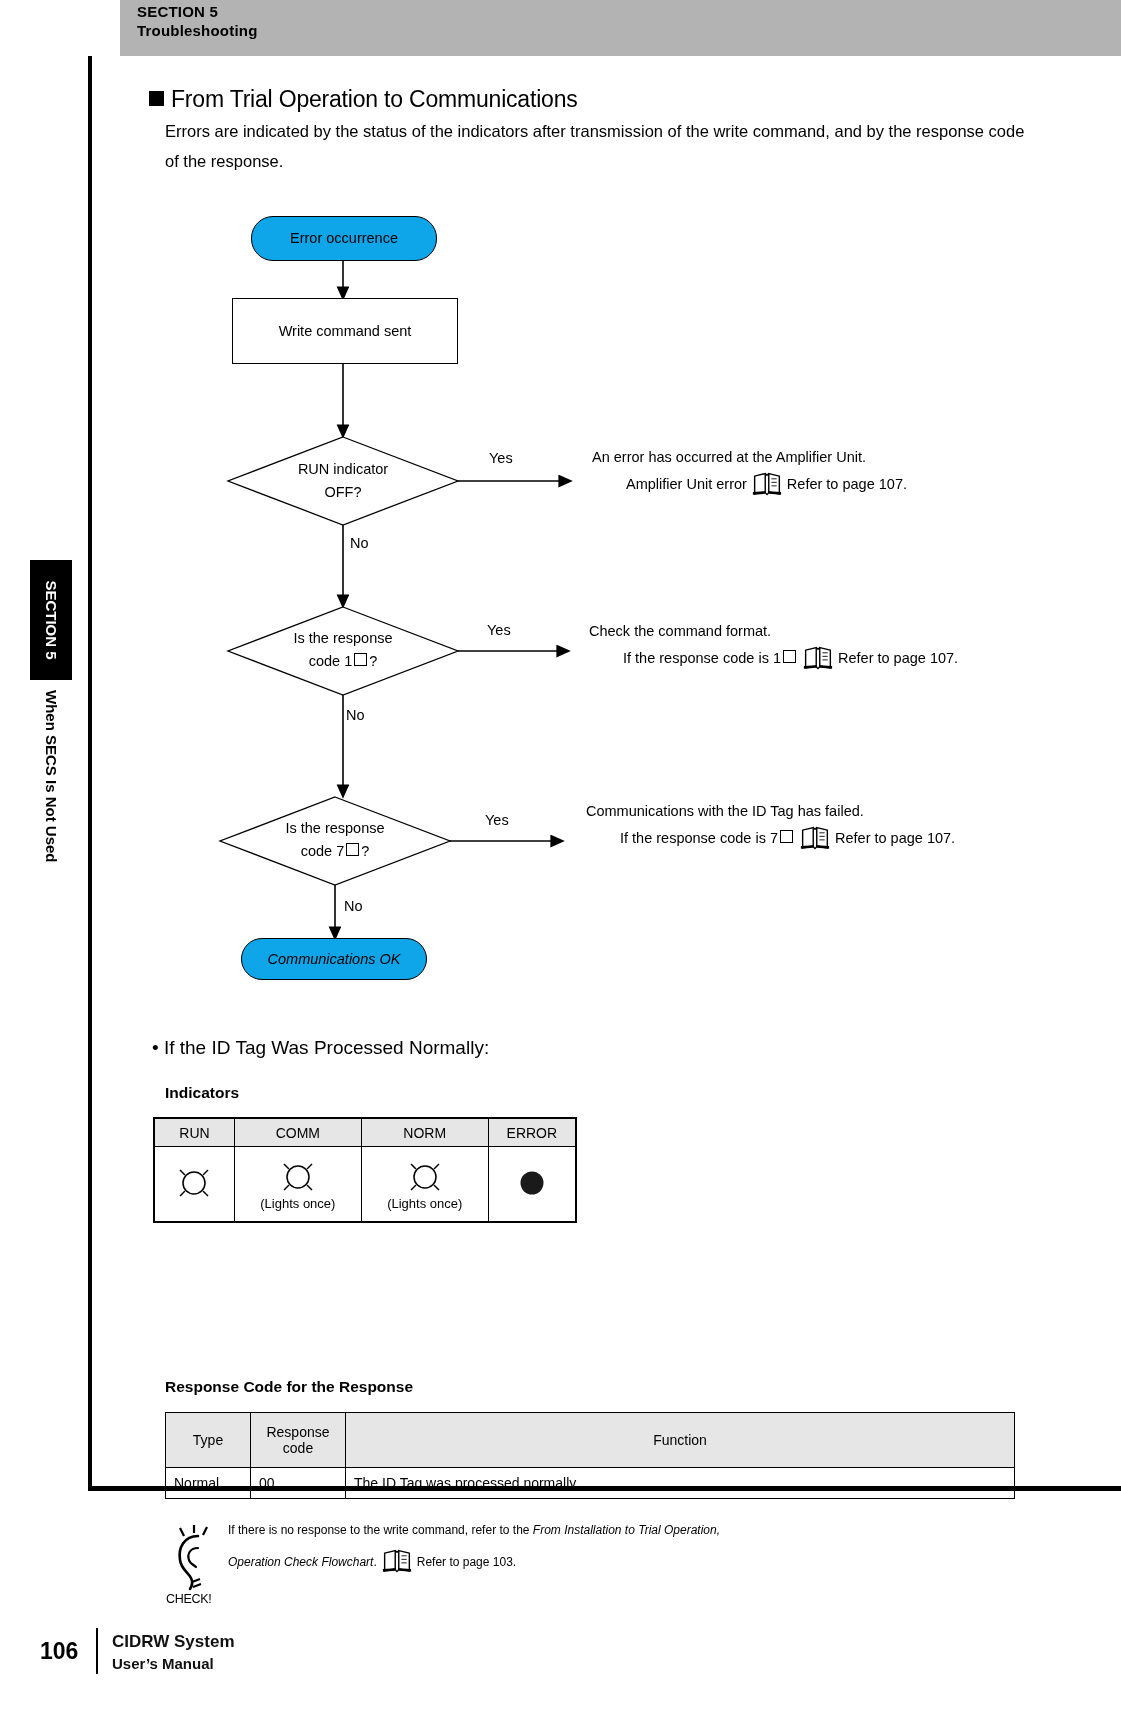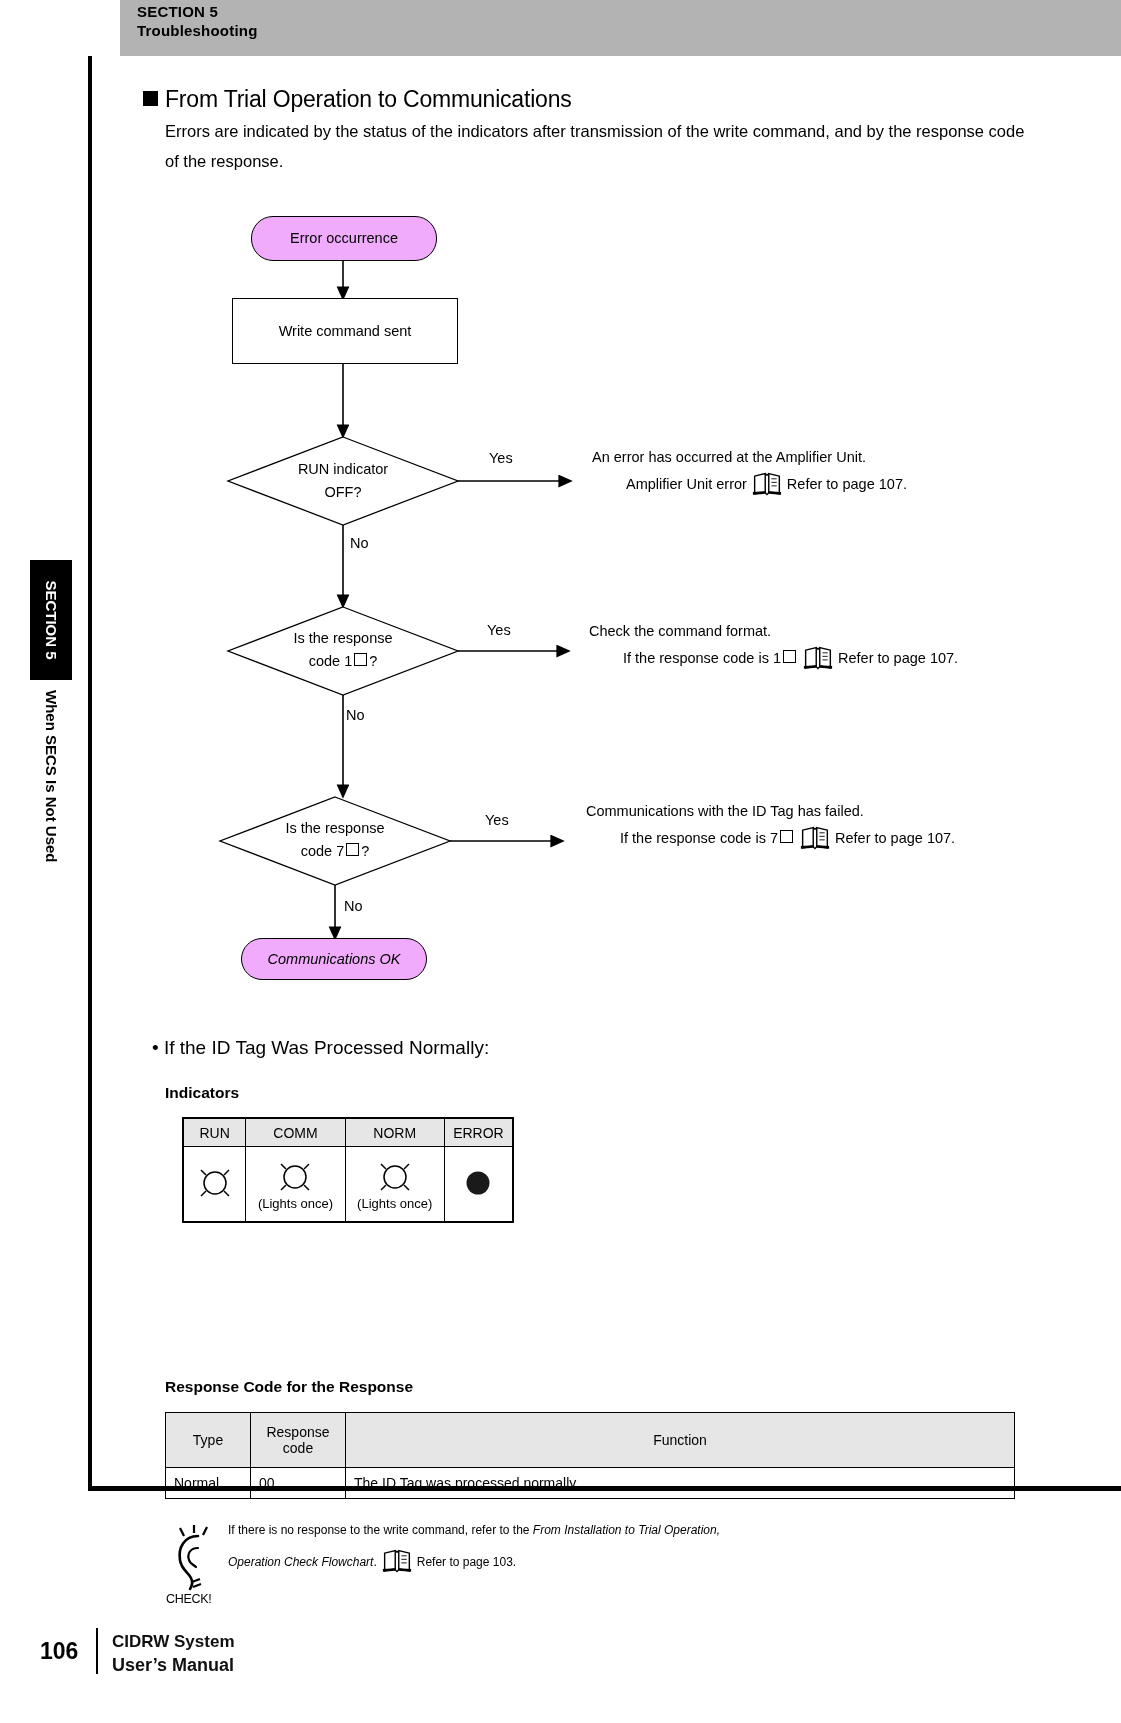--- a/index.html
+++ b/index.html
@@ -30,29 +30,29 @@
     position:absolute;left:30px;top:690px;width:42px;height:330px;
   }
   .tab-text span{
     position:absolute;left:50%;top:0;
     transform-origin:left top;
     transform:rotate(90deg) translateY(-50%);
     white-space:nowrap;color:#000;font-size:15px;font-weight:bold;
   }
 
   
-  .sec-title{position:absolute;left:143px;top:86px;font-size:23px;letter-spacing:-.2px;}
+  .sec-title{position:absolute;left:149px;top:86px;font-size:23px;letter-spacing:-.2px;}
   .sec-title .bullet{display:inline-block;width:15px;height:15px;background:#000;margin-right:7px;vertical-align:1px;}
   .intro{position:absolute;left:165px;top:116px;width:860px;font-size:16.5px;line-height:30px;}
 
   
   .flow{position:absolute;left:0;top:0;width:1121px;height:1723px;pointer-events:none;}
   .node{position:absolute;display:flex;align-items:center;justify-content:center;
         text-align:center;font-size:14.5px;line-height:21px;box-sizing:border-box;}
-  .term{border:1.4px solid #000;border-radius:22px;background:#f0abfc;}
+  .term{border:1.4px solid #000;border-radius:22px;background:#0ea5e9;}
   .proc{border:1.2px solid #000;background:#fff;}
   .dia-label{position:absolute;left:0;top:0;width:100%;height:100%;
     display:flex;align-items:center;justify-content:center;flex-direction:column;
     font-size:14.5px;line-height:23px;text-align:center;}
   .edgelbl{position:absolute;font-size:14.5px;}
   .ann{position:absolute;font-size:14.5px;line-height:26px;white-space:nowrap;}
   .ann .ind{padding-left:34px;display:inline-block;}
   .boxglyph{display:inline-block;width:11px;height:11px;border:1.3px solid #000;
             vertical-align:0px;margin:0 2px;}
 
@@ -79,21 +79,21 @@
   
   .check-note{position:absolute;font-size:12px;line-height:32px;}
   .check-note i{font-style:italic;}
   .checklbl{position:absolute;font-size:12.5px;letter-spacing:-.3px;}
 
   
   .foot-rule{position:absolute;left:88px;top:1486px;width:1033px;height:5px;background:#000;}
   .pageno{position:absolute;left:40px;top:1638px;font-size:23px;font-weight:bold;}
   .foot-divider{position:absolute;left:96px;top:1628px;width:2px;height:46px;background:#000;}
   .foot-t1{position:absolute;left:112px;top:1632px;font-size:17px;font-weight:bold;color:#111;}
-  .foot-t2{position:absolute;left:112px;top:1655px;font-size:18px;font-weight:bold;color:#111;}
+  .foot-t2{position:absolute;left:112px;top:1655px;font-size:15px;font-weight:bold;color:#111;}
 </style>
 </head>
 <body>
 
 <div class="hdr">
   <div class="hdr-l1">SECTION 5</div>
   <div class="hdr-l2">Troubleshooting</div>
 </div>
 
 <div class="tab-rail"></div>
@@ -207,21 +207,21 @@
         </svg></span><span>Refer to page 107.</span></div>
 </div>
 
 <div class="node term" style="left:241px;top:938px;width:186px;height:42px;font-style:italic;">
   <span>Communications OK</span>
 </div>
 
 <div class="subhead" style="left:152px;top:1037px;">• If the ID Tag Was Processed Normally:</div>
 <div class="boldhead" style="left:165px;top:1084px;">Indicators</div>
 
-<table class="ind-tbl" style="left:182px;top:1117px;width:332px;padding-left:41px;">
+<table class="ind-tbl" style="left:153px;top:1117px;width:424px;padding-left:41px;">
   <tbody>
       <tr>
     <th>RUN</th>
     <th>COMM</th>
     <th>NORM</th>
     <th>ERROR</th>
   </tr>
   <tr>
     <td class="ledcell">
       <span><svg width="46" height="40" viewBox="0 0 46 40">

